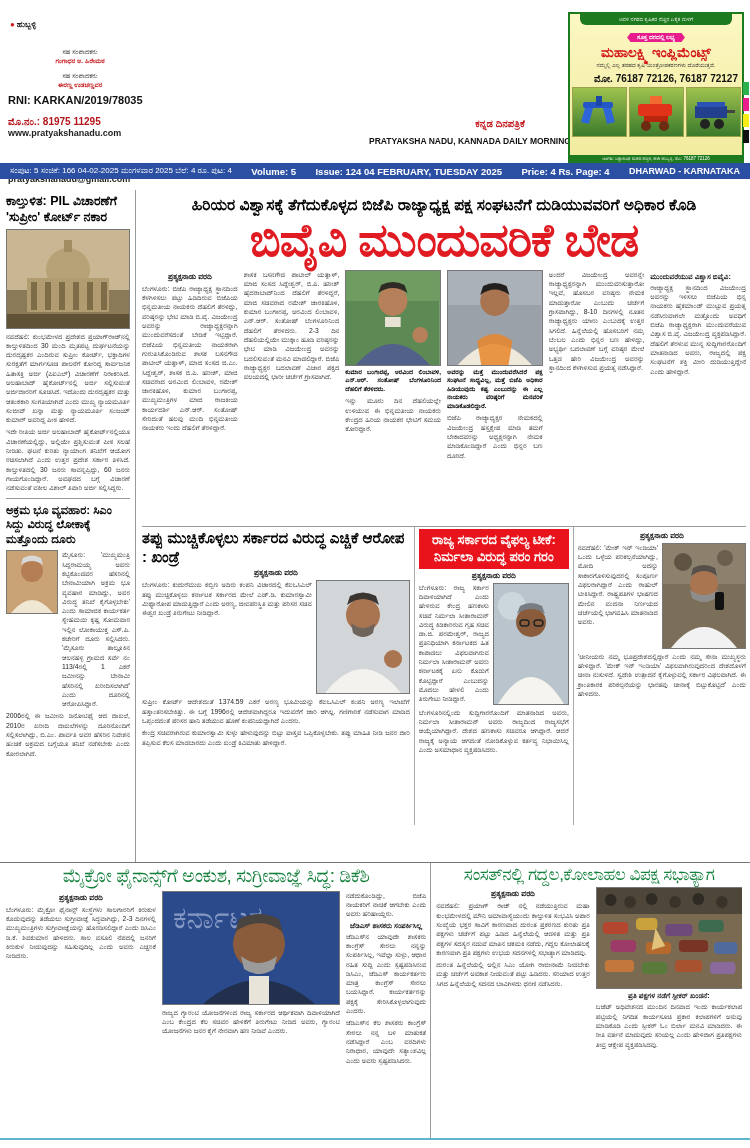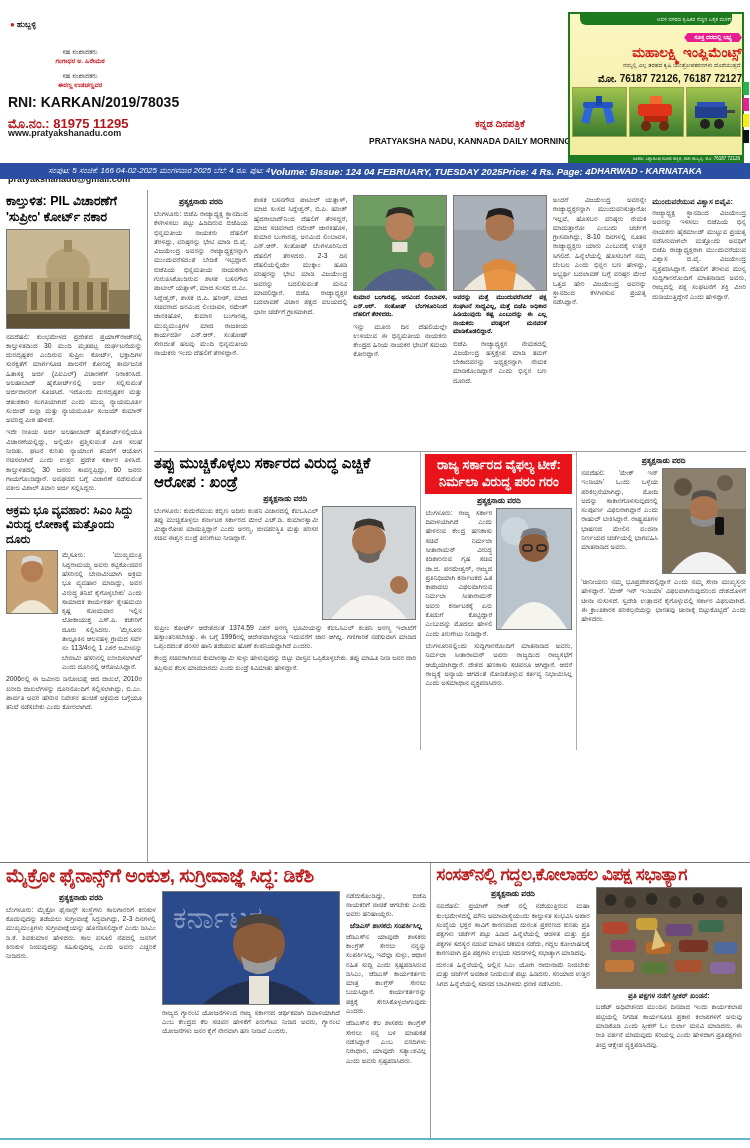--- a/index.html
+++ b/index.html
@@ -5,51 +5,51 @@
   html,body{margin:0;padding:0;background:#e9e9e9;}
   .page{position:relative;width:750px;height:1148px;margin:0 auto;background:#fff;overflow:hidden;
         font-family:"Liberation Sans",sans-serif;color:#1a1a1a;}
   
   .hdr{position:absolute;left:0;top:0;width:750px;height:162px;}
   .city{position:absolute;left:10px;top:20px;font-size:8px;font-weight:bold;color:#222;}
   .city .dot{color:#d21d22;margin-right:2px;}
   .edblock{position:absolute;left:20px;width:120px;text-align:center;line-height:1.35;}
   .edblock .role{font-size:6.5px;color:#333;}
   .edblock .name{font-size:6.5px;font-weight:bold;color:#c61a1f;}
-  .rni{position:absolute;left:8px;top:94px;font-size:14px;font-weight:bold;color:#111;}
-  .tel{position:absolute;left:8px;top:116px;font-size:13px;font-weight:bold;color:#b3151a;}
+  .rni{position:absolute;left:8px;top:94px;font-size:11px;font-weight:bold;color:#111;}
+  .tel{position:absolute;left:8px;top:116px;font-size:10px;font-weight:bold;color:#b3151a;}
   .web{position:absolute;left:8px;top:128px;font-size:9px;font-weight:bold;color:#222;}
   .mail{position:absolute;left:8px;top:142px;font-size:9px;font-weight:bold;color:#222;margin-top:32px;}
   .masthead{position:absolute;left:240px;top:18px;width:330px;text-align:center;
             font-size:58px;font-weight:bold;color:#cf161d;line-height:1.25;letter-spacing:-1px;}
   .sub-kn{position:absolute;left:430px;top:118px;width:140px;text-align:center;font-size:10px;font-weight:bold;color:#c21a1f;}
   .sub-en{position:absolute;left:355px;top:136px;width:230px;text-align:center;font-size:8.5px;font-weight:bold;color:#111;}
   
   .ad{position:absolute;left:568px;top:12px;width:172px;height:148px;border:2px solid #1e7a1e;
-      background:linear-gradient(180deg,#fdf7c3,#f0eb9d);overflow:hidden;text-align:right;}
+      background:linear-gradient(180deg,#fdf7c3,#f0eb9d);overflow:hidden;text-align:center;}
   .ad-top{background:#1e7a1e;color:#fff;font-size:5.5px;padding:2px 1px;border-radius:0 0 6px 6px;margin:0 10px;}
   .ad-ribbon{display:inline-block;background:#e81c8c;color:#fff;font-size:6px;font-weight:bold;padding:1px 10px;margin-top:2px;
              clip-path:polygon(6% 0,94% 0,100% 50%,94% 100%,6% 100%,0 50%);}
   .ad-title{font-size:13.5px;font-weight:bold;color:#d31218;margin-top:2px;}
   .ad-line2{font-size:5.8px;color:#222;margin-top:1px;}
   .ad-phone{font-size:10px;font-weight:bold;color:#111;margin-top:4px;padding-left:20px;}
   .ad-pics{display:flex;gap:2px;justify-content:center;margin-top:2px;padding:0 3px;}
   .ad-pic{width:53px;height:48px;border:1px solid #9aa24a;background:linear-gradient(180deg,#9ec24e,#3c7a2c);}
   .ad-bot{position:absolute;left:0;right:0;bottom:0;background:#1e7a1e;color:#fff;font-size:4.5px;padding:1px 2px;}
   
   .regbar{position:absolute;right:1px;top:82px;width:6px;}
   .regbar div{width:6px;height:13px;margin-bottom:3px;}
   
   .infobar{position:absolute;left:0;top:163px;width:750px;height:16px;background:#2b50a3;color:#fff;
-           display:flex;align-items:center;justify-content:center;padding:0 10px;box-sizing:border-box;font-style:italic;}
+           display:flex;align-items:center;justify-content:space-between;padding:0 10px;box-sizing:border-box;}
   .infobar .kn{font-size:8px;}
   .infobar b{font-size:9.5px;}
   
   .topzone{position:absolute;left:0;top:190px;width:750px;height:672px;display:flex;}
-  .leftcol{width:148px;border-right:1px solid #999;padding:3px 5px 0 6px;box-sizing:border-box;}
+  .leftcol{width:136px;border-right:1px solid #999;padding:3px 5px 0 6px;box-sizing:border-box;}
   .mainzone{flex:1;padding:2px 4px 0 6px;box-sizing:border-box;}
   .h-left{font-size:12.5px;font-weight:bold;line-height:1.3;color:#000;}
   .smalltext{font-size:6.8px;line-height:9.3px;text-align:justify;color:#1c1c1c;margin-top:3px;}
   .byline{font-size:7.5px;font-weight:bold;text-align:center;color:#111;margin:2px 0;}
   .ph{position:relative;border:1px solid #777;overflow:hidden;background:#bbb;}
   .cap{font-size:6.3px;font-weight:bold;line-height:8.5px;text-align:justify;color:#000;margin-top:2px;}
   .divline{border:none;border-top:1px solid #999;margin:5px 0 4px 0;}
   
   .strip{margin-left:6px;background:#ee1e8f;color:#fff;text-align:center;font-size:15px;font-weight:bold;
          height:24px;line-height:24px;}
@@ -66,21 +66,21 @@
   .h-b2{font-size:15px;font-weight:bold;line-height:1.25;color:#000;}
   .h-red{background:#e8131b;color:#fff;text-align:center;font-size:13px;font-weight:bold;line-height:1.3;padding:3px 2px;}
   .h-b2c{font-size:13.5px;font-weight:bold;line-height:1.3;color:#000;}
   .rowflex{display:flex;gap:4px;margin-top:2px;}
   .rowflex .txt{flex:1;overflow:hidden;}
   
   .bottom{position:absolute;left:0;top:862px;width:750px;height:278px;border-top:1px solid #777;display:flex;
           box-sizing:border-box;border-bottom:2px solid #5fb5c9;}
   .botL{width:57.5%;padding:2px 4px 0 6px;box-sizing:border-box;border-right:1px solid #999;}
   .botR{width:42.5%;padding:2px 8px 0 5px;box-sizing:border-box;}
-  .h-bot{font-size:19px;font-weight:bold;line-height:1.2;color:#b91c1c;letter-spacing:-0.5px;}
+  .h-bot{font-size:19px;font-weight:normal;line-height:1.2;color:#15803d;letter-spacing:-0.5px;text-align:center;}
   .botLcols{display:flex;gap:6px;margin-top:3px;height:238px;overflow:hidden;}
   .botLcols .c1{width:150px;}
   .botLcols .c2{width:178px;}
   .botLcols .c3{flex:1;}
   .subh{font-size:7.2px;font-weight:bold;text-align:center;margin:2px 0;}
   .botRcols{display:flex;gap:6px;margin-top:2px;height:240px;overflow:hidden;}
   .botRcols .cL{flex:1.05;}
   .botRcols .cR{flex:1;}
   svg{display:block;}
 </style>
@@ -195,20 +195,22 @@
               <path d="M14 14 q11 -8 22 0 l-2 -7 q-9 -5 -18 0 Z" fill="#d8d8d8"></path>
             </svg>
         </div>
         <div class="smalltext" style="margin-top:0;">ಮೈಸೂರು: 'ಮುಖ್ಯಮಂತ್ರಿ ಸಿದ್ದರಾಮಯ್ಯ ಅವರು ಕಟ್ಟಿಕೊಂಡವರ ಹೆಸರಿನಲ್ಲಿ ಬೇನಾಮಿಯಾಗಿ ಅಕ್ರಮ ಭೂ ವ್ಯವಹಾರ ಮಾಡಿದ್ದು, ಅವರ ವಿರುದ್ಧ ತನಿಖೆ ಕೈಗೊಳ್ಳಬೇಕು' ಎಂದು ಸಾಮಾಜಿಕ ಕಾರ್ಯಕರ್ತ ಸ್ನೇಹಮಯಿ ಕೃಷ್ಣ ಸೋಮವಾರ ಇಲ್ಲಿನ ಲೋಕಾಯುಕ್ತ ಎಸ್.ಪಿ. ಕಚೇರಿಗೆ ದೂರು ಸಲ್ಲಿಸಿದರು. 'ಮೈಸೂರು ತಾಲ್ಲೂಕಿನ ಆಲನಹಳ್ಳಿ ಗ್ರಾಮದ ಸರ್ವೆ ನಂ 113/4ರಲ್ಲಿ 1 ಎಕರೆ ಜಮೀನನ್ನು ಬೇನಾಮಿ ಹೆಸರಿನಲ್ಲಿ ಖರೀದಿಸಲಾಗಿದೆ' ಎಂದು ದೂರಿನಲ್ಲಿ ಆರೋಪಿಸಿದ್ದಾರೆ.</div>
       </div>
       <div class="smalltext">2006ರಲ್ಲಿ ಈ ಜಮೀನು ಡಿನೋಟಿಫೈ ಆದ ದಾಖಲೆ, 2010ರ ಖರೀದಿ ದಾಖಲೆಗಳನ್ನು ದೂರಿನೊಂದಿಗೆ ಸಲ್ಲಿಸಲಾಗಿದ್ದು, ಬಿ.ಎಂ. ಪಾರ್ವತಿ ಅವರ ಹೆಸರಿನ ನಿವೇಶನ ಹಂಚಿಕೆ ಅಕ್ರಮದ ಬಗ್ಗೆಯೂ ತನಿಖೆ ನಡೆಸಬೇಕು ಎಂದು ಕೋರಲಾಗಿದೆ.</div>
     </aside>
 
     <div class="mainzone">
 
+      <div class="lead-sub">ಹಿರಿಯರ ವಿಶ್ವಾಸಕ್ಕೆ ತೆಗೆದುಕೊಳ್ಳದ ಬಿಜೆಪಿ ರಾಜ್ಯಾಧ್ಯಕ್ಷ ಪಕ್ಷ ಸಂಘಟನೆಗೆ ದುಡಿಯುವವರಿಗೆ ಅಧಿಕಾರ ಕೊಡಿ</div>
+      <div class="lead-head">ಬಿವೈವಿ ಮುಂದುವರಿಕೆ ಬೇಡ</div>
 
       <div class="lead-cols">
         <div class="col">
           <div class="byline">ಪ್ರತ್ಯಕ್ಷನಾಡು ವರದಿ</div>
           <div class="smalltext" style="margin-top:0">ಬೆಂಗಳೂರು: ಬಿಜೆಪಿ ರಾಜ್ಯಾಧ್ಯಕ್ಷ ಸ್ಥಾನದಿಂದ ಕೆಳಗಿಳಿಸಲು ಪಟ್ಟು ಹಿಡಿದಿರುವ ಬಿಜೆಪಿಯ ಭಿನ್ನಮತೀಯ ನಾಯಕರು ದೆಹಲಿಗೆ ತೆರಳಿದ್ದು, ವರಿಷ್ಠರನ್ನು ಭೇಟಿ ಮಾಡಿ ಬಿ.ವೈ. ವಿಜಯೇಂದ್ರ ಅವರನ್ನು ರಾಜ್ಯಾಧ್ಯಕ್ಷರನ್ನಾಗಿ ಮುಂದುವರೆಸದಂತೆ ಬೇಡಿಕೆ ಇಟ್ಟಿದ್ದಾರೆ. ಬಿಜೆಪಿಯ ಭಿನ್ನಮತೀಯ ನಾಯಕರಾಗಿ ಗುರುತಿಸಿಕೊಂಡಿರುವ ಶಾಸಕ ಬಸನಗೌಡ ಪಾಟೀಲ್ ಯತ್ನಾಳ್, ಮಾಜಿ ಸಂಸದ ಜಿ.ಎಂ. ಸಿದ್ದೇಶ್ವರ್, ಶಾಸಕ ಬಿ.ಪಿ. ಹರೀಶ್, ಮಾಜಿ ಸಚಿವರಾದ ಅರವಿಂದ ಲಿಂಬಾವಳಿ, ರಮೇಶ್ ಜಾರಕಿಹೊಳಿ, ಕುಮಾರ ಬಂಗಾರಪ್ಪ, ಮುಖ್ಯಮಂತ್ರಿಗಳ ಮಾಜಿ ರಾಜಕೀಯ ಕಾರ್ಯದರ್ಶಿ ಎನ್.ಆರ್. ಸಂತೋಷ್ ಸೇರಿದಂತೆ ಹಲವು ಮಂದಿ ಭಿನ್ನಮತೀಯ ನಾಯಕರು ಇಂದು ದೆಹಲಿಗೆ ತೆರಳಿದ್ದಾರೆ.</div>
         </div>
         <div class="col">
           <div class="smalltext" style="margin-top:0">ಶಾಸಕ ಬಸನಗೌಡ ಪಾಟೀಲ್ ಯತ್ನಾಳ್, ಮಾಜಿ ಸಂಸದ ಸಿದ್ದೇಶ್ವರ್, ಬಿ.ಪಿ. ಹರೀಶ್ ಹೈದರಾಬಾದ್‌ನಿಂದ ದೆಹಲಿಗೆ ತೆರಳಿದ್ದರೆ, ಮಾಜಿ ಸಚಿವರಾದ ರಮೇಶ್ ಜಾರಕಿಹೊಳಿ, ಕುಮಾರ ಬಂಗಾರಪ್ಪ, ಅರವಿಂದ ಲಿಂಬಾವಳಿ, ಎನ್.ಆರ್. ಸಂತೋಷ್ ಬೆಂಗಳೂರಿನಿಂದ ದೆಹಲಿಗೆ ತೆರಳಿದರು. 2-3 ದಿನ ದೆಹಲಿಯಲ್ಲಿಯೇ ಮುಕ್ಕಾಂ ಹೂಡಿ ವರಿಷ್ಠರನ್ನು ಭೇಟಿ ಮಾಡಿ ವಿಜಯೇಂದ್ರ ಅವರನ್ನು ಬದಲಿಸುವಂತೆ ಮನವಿ ಮಾಡಲಿದ್ದಾರೆ. ಬಿಜೆಪಿ ರಾಜ್ಯಾಧ್ಯಕ್ಷರ ಬದಲಾವಣೆ ವಿಚಾರ ಪಕ್ಷದ ವಲಯದಲ್ಲಿ ಭಾರೀ ಚರ್ಚೆಗೆ ಗ್ರಾಸವಾಗಿದೆ.</div>
         </div>
         <div class="col">

